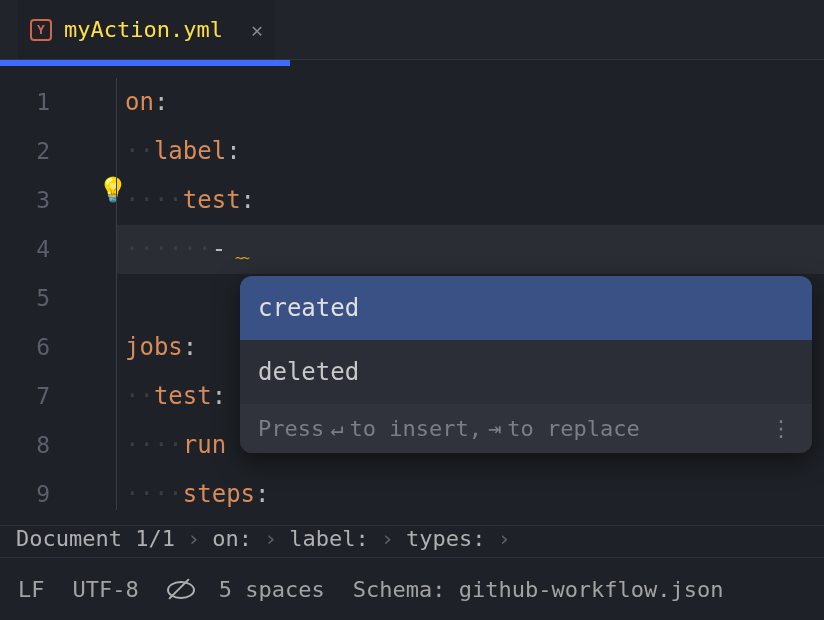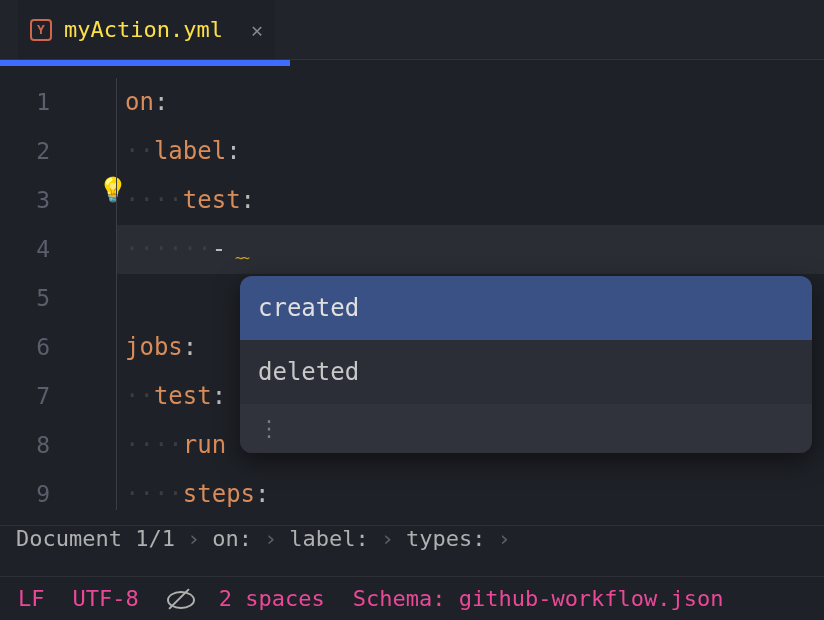--- a/index.html
+++ b/index.html
@@ -160,29 +160,29 @@
   font-size: 22px;
   color: #b0b0b0;
   gap: 12px;
 }
 .crumb-sep { color: #5a5f6b; }
 .status-bar {
   position: absolute;
   bottom: 0;
   left: 0;
   right: 0;
-  height: 44px;
+  height: 63px;
   display: flex;
   align-items: center;
   padding: 0 18px;
   gap: 28px;
   background: #1e2127;
   border-top: 1px solid #2d3036;
   font-size: 22px;
-  color: #ec4899;
+  color: #a3a3a3;
 }
 .eye-off {
   display: inline-block;
   position: relative;
   width: 24px;
   height: 16px;
 }
 .eye-off::before {
   content: '';
   position: absolute;
@@ -241,34 +241,41 @@
     <div class="code-line"><span class="ws">····</span><span class="kw">run</span></div>
     <div class="code-line"><span class="ws">····</span><span class="kw">steps</span><span>:</span></div>
     <div class="squiggle">~~</div>
   </div>
 </div>
 
 <div class="popup">
   <div class="popup-item selected">created</div>
   <div class="popup-item">deleted</div>
   <div class="popup-hint">
+    <span class="popup-hint-text">
+      <span>Press</span>
+      <span class="key-glyph">↵</span>
+      <span>to insert,</span>
+      <span class="key-glyph">⇥</span>
+      <span>to replace</span>
+    </span>
     <span class="kebab">⋮</span>
   </div>
 </div>
 
 <div class="breadcrumb">
   <span>Document 1/1</span>
   <span class="crumb-sep">›</span>
   <span>on:</span>
   <span class="crumb-sep">›</span>
   <span>label:</span>
   <span class="crumb-sep">›</span>
   <span>types:</span>
   <span class="crumb-sep">›</span>
 </div>
 
 <div class="status-bar">
   <span>LF</span>
   <span>UTF-8</span>
   <span class="eye-off"></span>
-  <span>2 spaces</span>
+  <span>5 spaces</span>
   <span>Schema: github-workflow.json</span>
 </div>
 
 </body></html>

